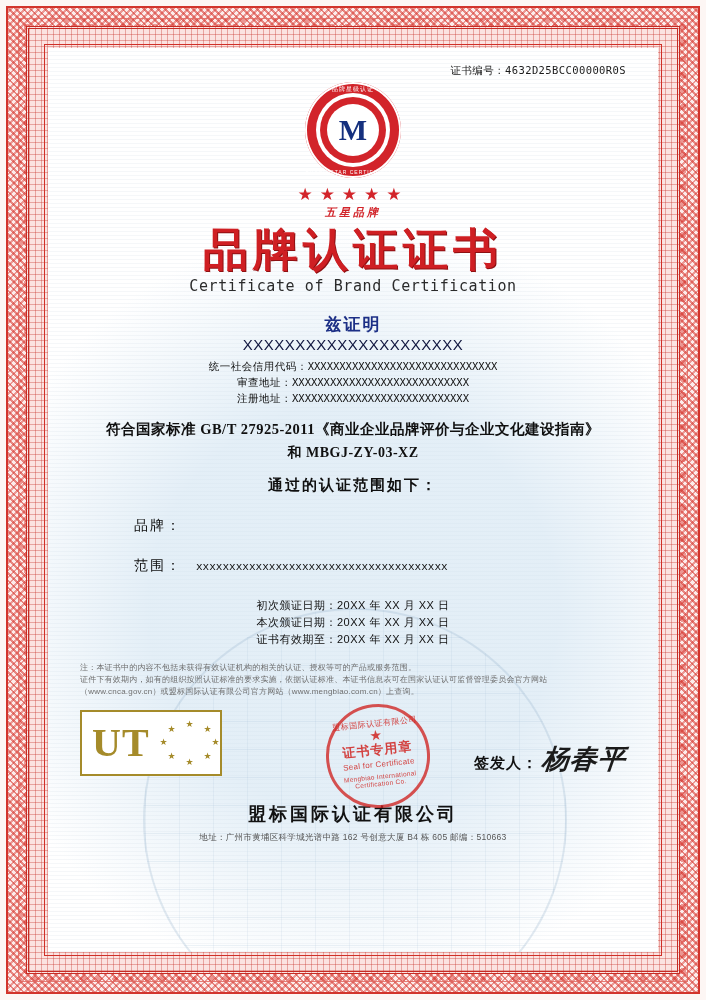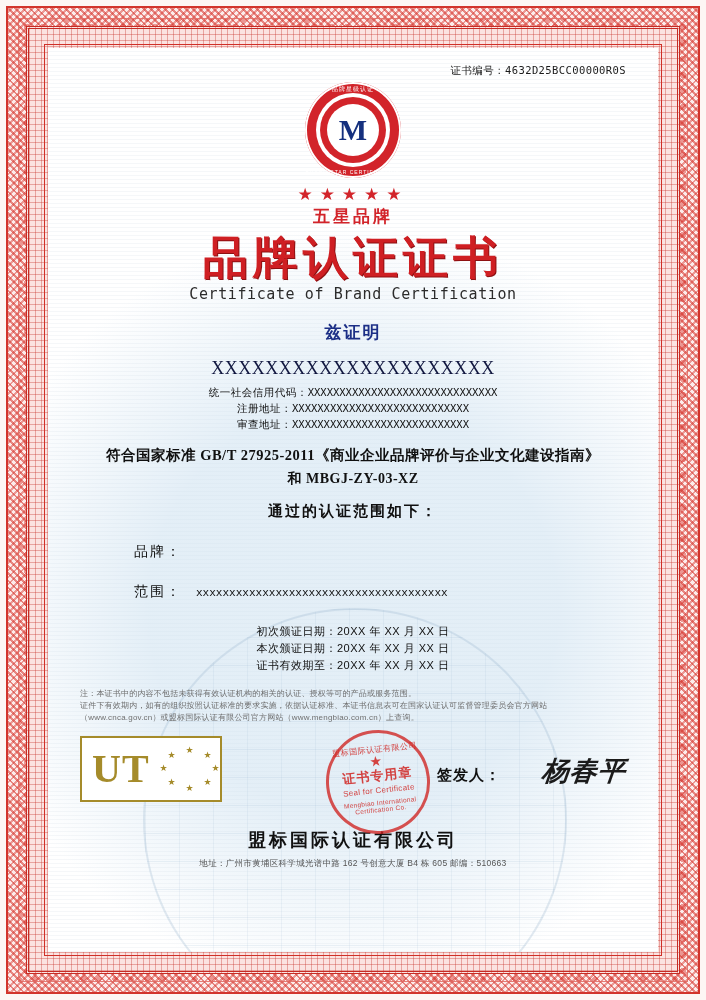--- a/index.html
+++ b/index.html
@@ -159,23 +159,24 @@
     margin-top: 8px;
     color: #d2242a;
     font-size: 17px;
     letter-spacing: 7px;
     line-height: 1;
   }
   .five-star-label {
     margin-top: 2px;
     font-family: "Liberation Serif", serif;
     font-weight: bold;
-    font-size: 17px;
+    font-size: 11px;
     color: #d2242a;
     letter-spacing: 3px;
+    font-style: italic;
   }
 
   
   .title-cn {
     margin-top: 6px;
     font-family: "Liberation Serif", serif;
     font-weight: bold;
     font-size: 45px;
     letter-spacing: 5px;
     color: #cf1f23;
@@ -193,23 +194,23 @@
   
   .hereby {
     margin-top: 18px;
     font-family: "Liberation Serif", serif;
     font-weight: bold;
     font-size: 17px;
     color: #1c2f86;
     letter-spacing: 2px;
   }
   .company-name {
-    margin-top: 14px;
-    font-family: Liberation Serif, serif;
-    font-size: 18px;
+    margin-top: 0;
+    font-family: Liberation Sans, sans-serif;
+    font-size: 15px;
     letter-spacing: 0.5px;
     color: #10163f;
   }
   .info-lines {
     margin-top: 5px;
     font-size: 0;
   }
   .info-line {
     font-size: 10.5px;
     line-height: 16px;
@@ -369,24 +370,23 @@
     font-weight: bold;
     font-size: 13px;
     letter-spacing: 1px;
   }
   .seal .seal-sub { font-size: 8px; letter-spacing: 0.3px; margin-top: 1px;}
   .seal .seal-bottom { font-size: 6.5px; letter-spacing: 0.3px; margin-top: 4px;}
 
   .signature-row {
     position: absolute;
     right: 6px;
-    top: 19px;
+    top: 33px;
     display: flex;
     align-items: baseline;
-    gap: 37px;
   }
   .signature-label {
     font-family: "Liberation Serif", serif;
     font-weight: bold;
     font-size: 15px;
     color: #101010;
     letter-spacing: 1px;
   }
   .signature-name {
     font-family: "Liberation Serif", serif;
@@ -452,24 +452,24 @@
       <div class="title-en">Certificate of Brand Certification</div>
 
       <div class="hereby">兹证明</div>
       <div class="company-name">XXXXXXXXXXXXXXXXXXXXX</div>
 
       <div class="info-lines">
         <div class="info-line">
           <span class="lbl">统一社会信用代码：</span><span class="val">XXXXXXXXXXXXXXXXXXXXXXXXXXXXXX</span>
         </div>
         <div class="info-line">
+          <span class="lbl">审查地址：</span><span class="val">XXXXXXXXXXXXXXXXXXXXXXXXXXXX</span>
+        </div>
+        <div class="info-line">
           <span class="lbl">注册地址：</span><span class="val">XXXXXXXXXXXXXXXXXXXXXXXXXXXX</span>
-        </div>
-        <div class="info-line">
-          <span class="lbl">审查地址：</span><span class="val">XXXXXXXXXXXXXXXXXXXXXXXXXXXX</span>
         </div>
       </div>
 
       <div class="standard-line">符合国家标准 GB/T 27925-2011《商业企业品牌评价与企业文化建设指南》</div>
       <div class="standard-line2">和 MBGJ-ZY-03-XZ</div>
       <div class="scope-head">通过的认证范围如下：</div>
 
       <div class="field-rows">
         <div class="field-row">
           <div class="field-label">品牌：</div>

